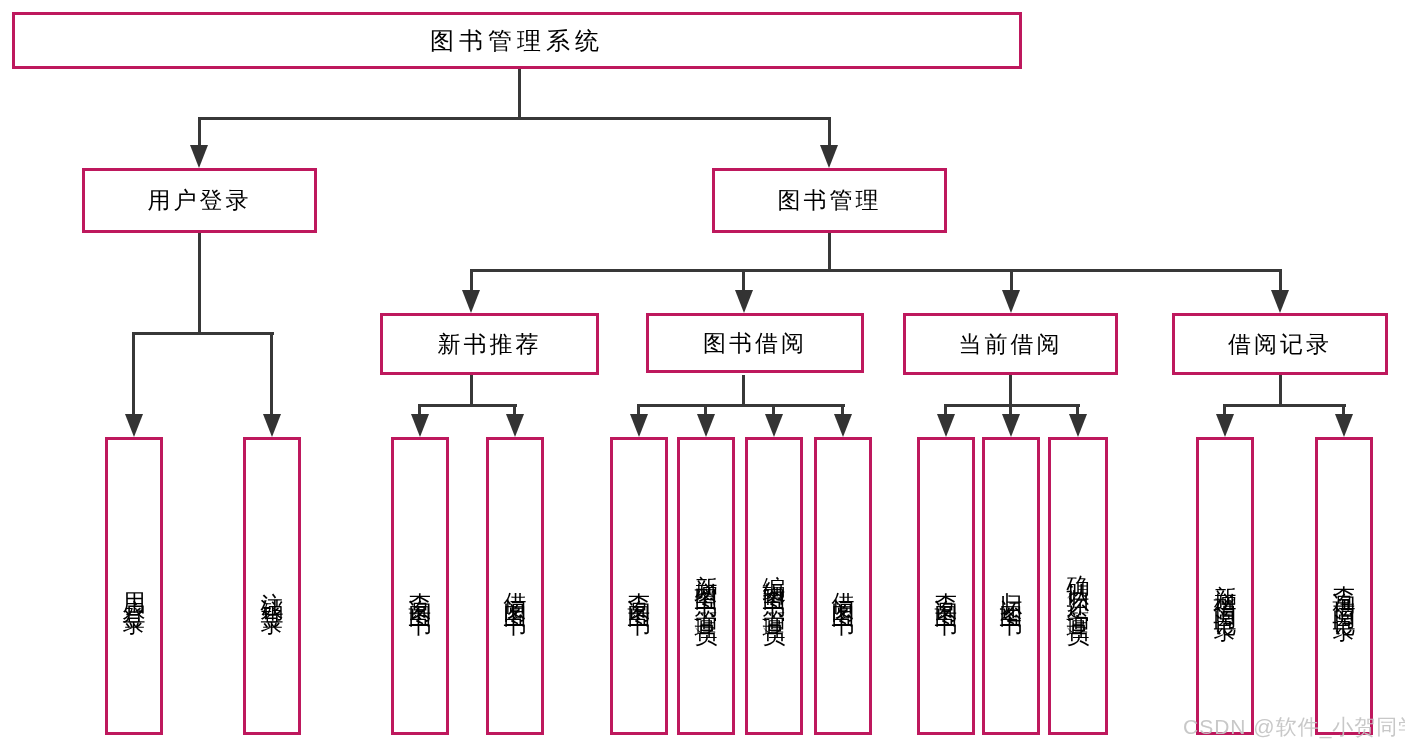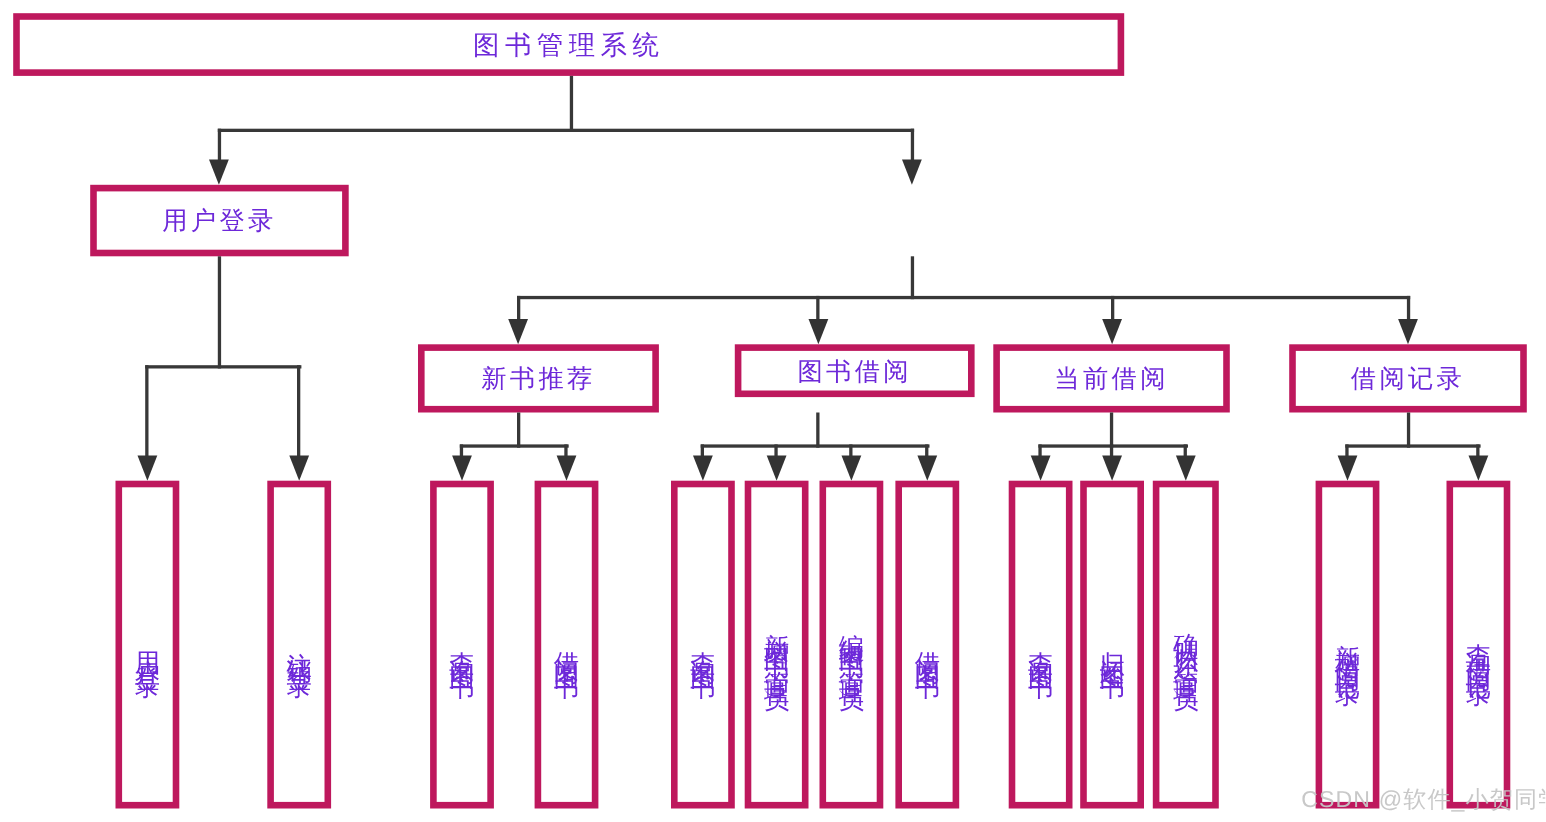--- a/index.html
+++ b/index.html
@@ -7,27 +7,27 @@
     position: relative;
     width: 1405px;
     height: 747px;
     background: #ffffff;
     overflow: hidden;
     font-family: "Liberation Sans", "DejaVu Sans", sans-serif;
   }
   .node {
     position: absolute;
     box-sizing: border-box;
-    border: 6px solid #be185d;
+    border: 3px solid #be185d;
     background: #ffffff;
     display: flex;
     align-items: center;
     justify-content: center;
     font-size: 23px;
-    color: #6d28d9;
+    color: #000000;
     letter-spacing: 3px;
     text-align: center;
   }
   .root-node { font-size: 24px; letter-spacing: 5px; }
   .vnode {
     writing-mode: vertical-rl;
     text-orientation: mixed;
     letter-spacing: 7px;
     line-height: 1;
     padding-top: 4px;
@@ -60,41 +60,42 @@
   <div class="node root-node" style="left:12px; top:12px; width:1010px; height:57px;">图书管理系统</div>
 
   <div class="vl" style="left:518px; top:69px;  height:49px;"></div>
   <div class="hl" style="left:198px; top:117px; width:633px;"></div>
   <div class="vl" style="left:198px; top:117px; height:31px;"></div>
   <div class="vl" style="left:828px; top:117px; height:31px;"></div>
   <div class="arrow" style="left:190px; top:145px;"></div>
   <div class="arrow" style="left:820px; top:145px;"></div>
 
   <div class="node" style="left:82px;  top:168px; width:235px; height:65px;">用户登录</div>
+  <div class="node" style="left:712px; top:168px; width:235px; height:65px;">图书管理</div>
 
   <div class="vl" style="left:198px; top:233px; height:102px;"></div>
   <div class="hl" style="left:132px; top:332px; width:142px;"></div>
   <div class="vl" style="left:132px; top:332px; height:84px;"></div>
   <div class="vl" style="left:270px; top:332px; height:84px;"></div>
   <div class="arrow" style="left:125px; top:414px;"></div>
   <div class="arrow" style="left:263px; top:414px;"></div>
 
   <div class="vl" style="left:828px;  top:233px; height:39px;"></div>
   <div class="hl" style="left:470px;  top:269px; width:812px;"></div>
   <div class="vl" style="left:470px;  top:269px; height:24px;"></div>
   <div class="vl" style="left:742px;  top:269px; height:24px;"></div>
   <div class="vl" style="left:1010px; top:269px; height:24px;"></div>
   <div class="vl" style="left:1279px; top:269px; height:24px;"></div>
   <div class="arrow" style="left:462px;  top:290px;"></div>
   <div class="arrow" style="left:735px;  top:290px;"></div>
   <div class="arrow" style="left:1002px; top:290px;"></div>
   <div class="arrow" style="left:1271px; top:290px;"></div>
 
   <div class="node" style="left:380px;  top:313px; width:219px; height:62px;">新书推荐</div>
-  <div class="node" style="left:668px;  top:313px; width:218px; height:48px;">图书借阅</div>
+  <div class="node" style="left:646px;  top:313px; width:218px; height:60px;">图书借阅</div>
   <div class="node" style="left:903px;  top:313px; width:215px; height:62px;">当前借阅</div>
   <div class="node" style="left:1172px; top:313px; width:216px; height:62px;">借阅记录</div>
 
   <div class="vl" style="left:470px; top:375px; height:32px;"></div>
   <div class="hl" style="left:418px; top:404px; width:99px;"></div>
   <div class="vl" style="left:418px; top:404px; height:12px;"></div>
   <div class="vl" style="left:513px; top:404px; height:12px;"></div>
   <div class="arrow" style="left:411px; top:414px;"></div>
   <div class="arrow" style="left:506px; top:414px;"></div>
 

